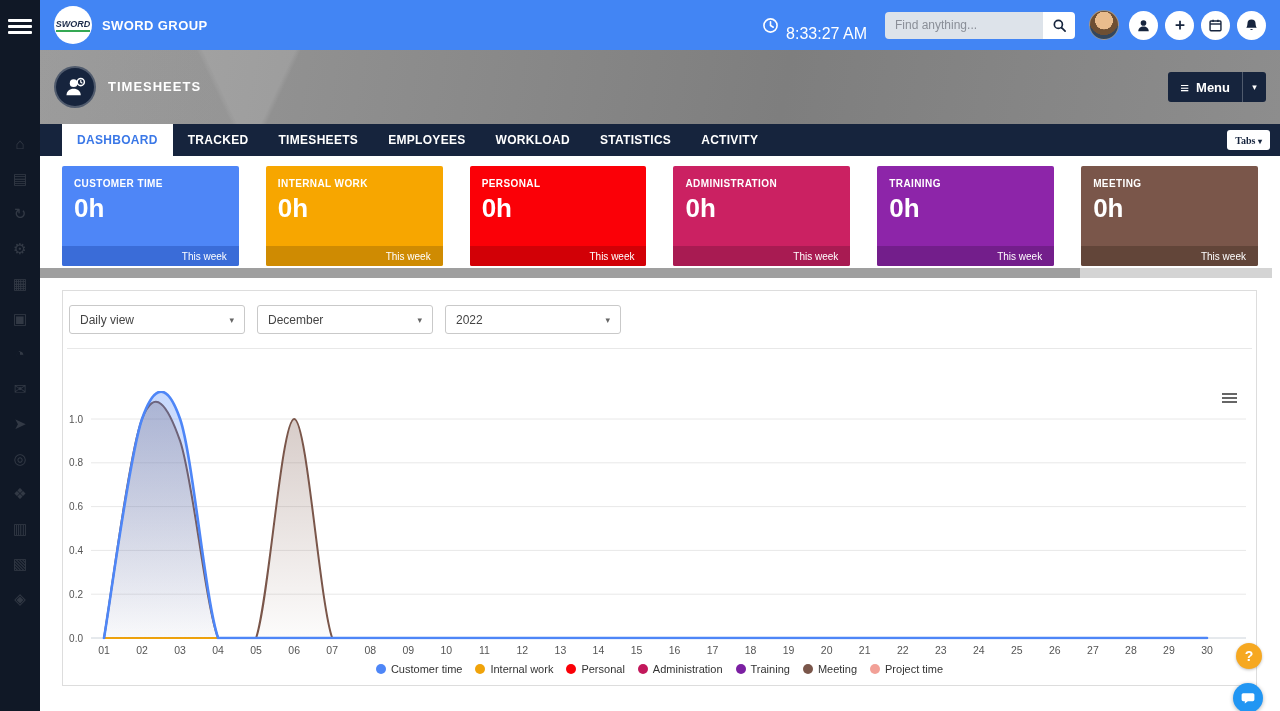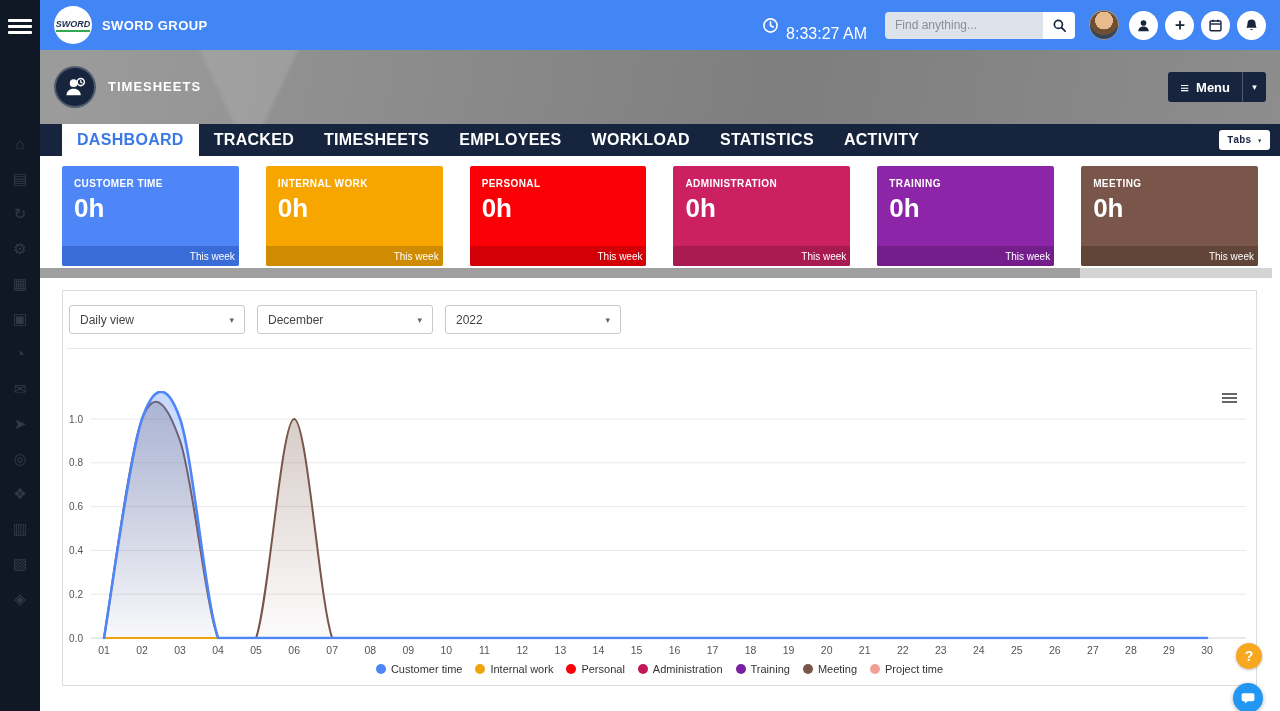--- a/index.html
+++ b/index.html
@@ -36,31 +36,31 @@
       linear-gradient(100deg,#9a9a9a 0%,#7e7e7e 60%,#8d8d8d 100%);}
   .module-badge{position:absolute;left:14px;top:16px;width:42px;height:42px;border-radius:50%;background:#16243d;border:2px solid rgba(255,255,255,.25);box-sizing:border-box;display:flex;align-items:center;justify-content:center;}
   .module-title{position:absolute;left:68px;top:0;line-height:74px;margin:0;color:#fff;font-size:13px;letter-spacing:1px;font-weight:bold;}
   .menu-group{position:absolute;right:14px;top:22px;display:flex;height:30px;}
   .menu-btn{background:#16243d;color:#fff;border:none;font-size:13px;font-weight:bold;padding:0 12px;border-radius:3px 0 0 3px;display:flex;align-items:center;gap:7px;cursor:pointer;font-family:inherit;}
   .menu-glyph{font-size:15px;line-height:1;}
   .menu-caret{background:#16243d;color:#fff;border:none;border-left:1px solid rgba(255,255,255,.25);width:24px;border-radius:0 3px 3px 0;font-size:9px;cursor:pointer;}
 
   
   .tabbar{position:absolute;left:40px;top:124px;width:1240px;height:32px;background:#16243d;display:flex;align-items:stretch;padding-left:22px;box-sizing:border-box;z-index:4;}
-  .tab{color:#fff;font-size:16px;font-weight:bold;letter-spacing:.3px;padding:0 15px;display:flex;align-items:center;cursor:pointer;white-space:nowrap;}
+  .tab{color:#fff;font-size:12px;font-weight:bold;letter-spacing:.3px;padding:0 15px;display:flex;align-items:center;cursor:pointer;white-space:nowrap;}
   .tab.active{background:#fff;color:#3b78e7;}
-  .tabs-btn{position:absolute;right:10px;top:6px;height:20px;background:#fff;color:#16243d;border:none;border-radius:3px;font-size:10px;font-weight:bold;padding:0 8px;cursor:pointer;font-family:Liberation Mono, monospace;}
+  .tabs-btn{position:absolute;right:10px;top:6px;height:20px;background:#fff;color:#16243d;border:none;border-radius:3px;font-size:10px;font-weight:bold;padding:0 8px;cursor:pointer;font-family:Liberation Serif, serif;}
 
   
   .content{position:absolute;left:40px;top:156px;width:1030px;height:555px;background:#fff;}
   .cards{position:absolute;left:22px;top:10px;width:1196px;display:flex;gap:27px;}
   .card{flex:1;height:100px;position:relative;color:#fff;border-radius:2px;overflow:hidden;}
   .card-label{position:absolute;left:12px;top:12px;font-size:10px;font-weight:bold;letter-spacing:.4px;}
   .card-value{position:absolute;left:12px;top:27px;font-size:26px;font-weight:bold;}
-  .card-footer{position:absolute;left:0;bottom:0;width:100%;height:20px;font-size:10px;display:flex;align-items:center;justify-content:flex-end;padding-right:4px;box-sizing:border-box;}
+  .card-footer{position:absolute;left:0;bottom:0;width:100%;height:20px;font-size:10px;display:flex;align-items:center;justify-content:flex-end;padding-right:12px;box-sizing:border-box;}
 
   .hscroll{position:absolute;left:0;top:112px;width:1232px;height:10px;background:#d4d4d4;cursor:pointer;}
   .thumb{width:1040px;height:10px;background:#9f9f9f;cursor:grab;}
 
   
   .panel{position:absolute;left:22px;top:134px;width:1195px;height:396px;border:1px solid #ddd;box-sizing:border-box;background:#fff;}
   .panel-head{height:30px;background:#16243d;color:#fff;font-size:12px;display:flex;align-items:center;padding:0 12px;}
   .info-btn{margin-left:auto;width:17px;height:17px;border-radius:50%;background:#fff;color:#16243d;font-size:11px;font-weight:bold;display:flex;align-items:center;justify-content:center;font-family:"Liberation Serif","DejaVu Serif",serif;font-style:italic;cursor:pointer;}
   .filters{display:flex;gap:12px;padding:14px 0 0 6px;align-items:flex-end;}
   .select-box{width:176px;height:29px;border:1px solid #c9c9c9;border-radius:3px;display:flex;align-items:center;padding:0 10px;font-size:12px;color:#444;box-sizing:border-box;cursor:pointer;background:#fff;}

